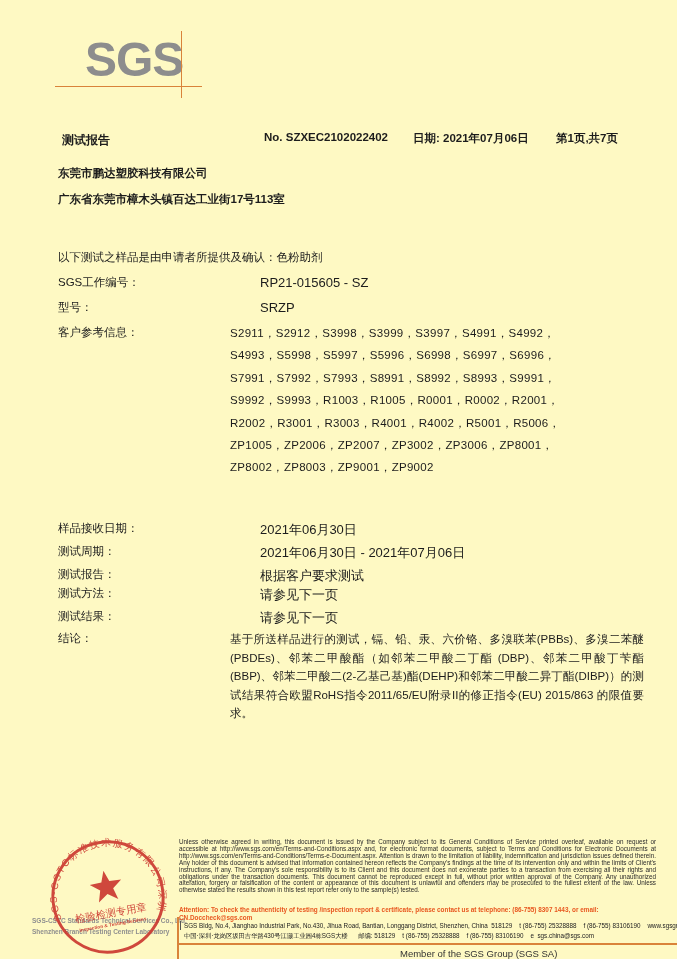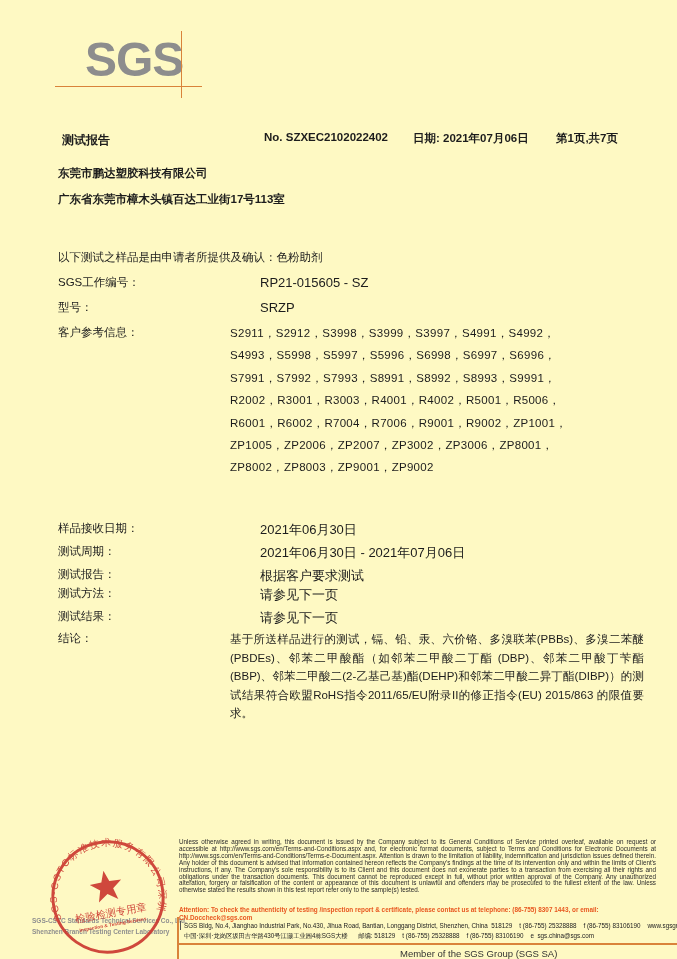--- a/index.html
+++ b/index.html
@@ -73,22 +73,22 @@
   <div class="val" style="top:275px">RP21-015605 - SZ</div>
 
   <div class="lbl" style="top:300px">型号：</div>
   <div class="val" style="top:300px">SRZP</div>
 
   <div class="lbl" style="top:325px">客户参考信息：</div>
   <div class="refs">
     <div>S2911，S2912，S3998，S3999，S3997，S4991，S4992，</div>
     <div>S4993，S5998，S5997，S5996，S6998，S6997，S6996，</div>
     <div>S7991，S7992，S7993，S8991，S8992，S8993，S9991，</div>
+    <div>S9992，S9993，R1003，R1005，R0001，R0002，R2001，</div>
     <div>R2002，R3001，R3003，R4001，R4002，R5001，R5006，</div>
-    <div>R6001，R6002，R7004，R7006，R9001，R9002，ZP1001，</div>
     <div>ZP1005，ZP2006，ZP2007，ZP3002，ZP3006，ZP8001，</div>
     <div>ZP8002，ZP8003，ZP9001，ZP9002</div>
   </div>
 
   <div class="lbl" style="top:521px">样品接收日期：</div>
   <div class="val" style="top:521px">2021年06月30日</div>
 
   <div class="lbl" style="top:544px">测试周期：</div>
   <div class="val" style="top:544px">2021年06月30日 - 2021年07月06日</div>
 

